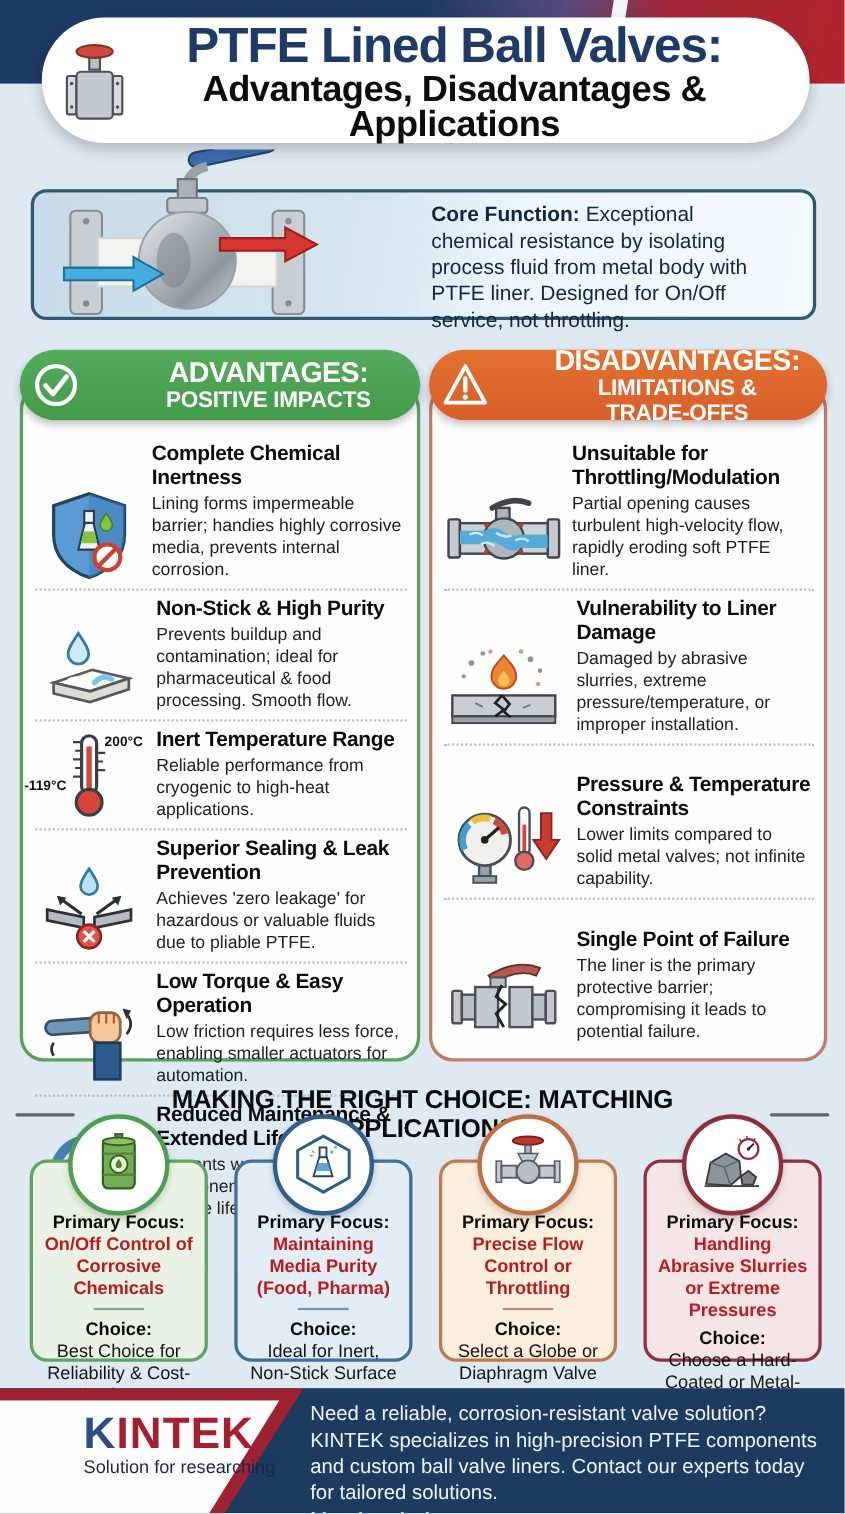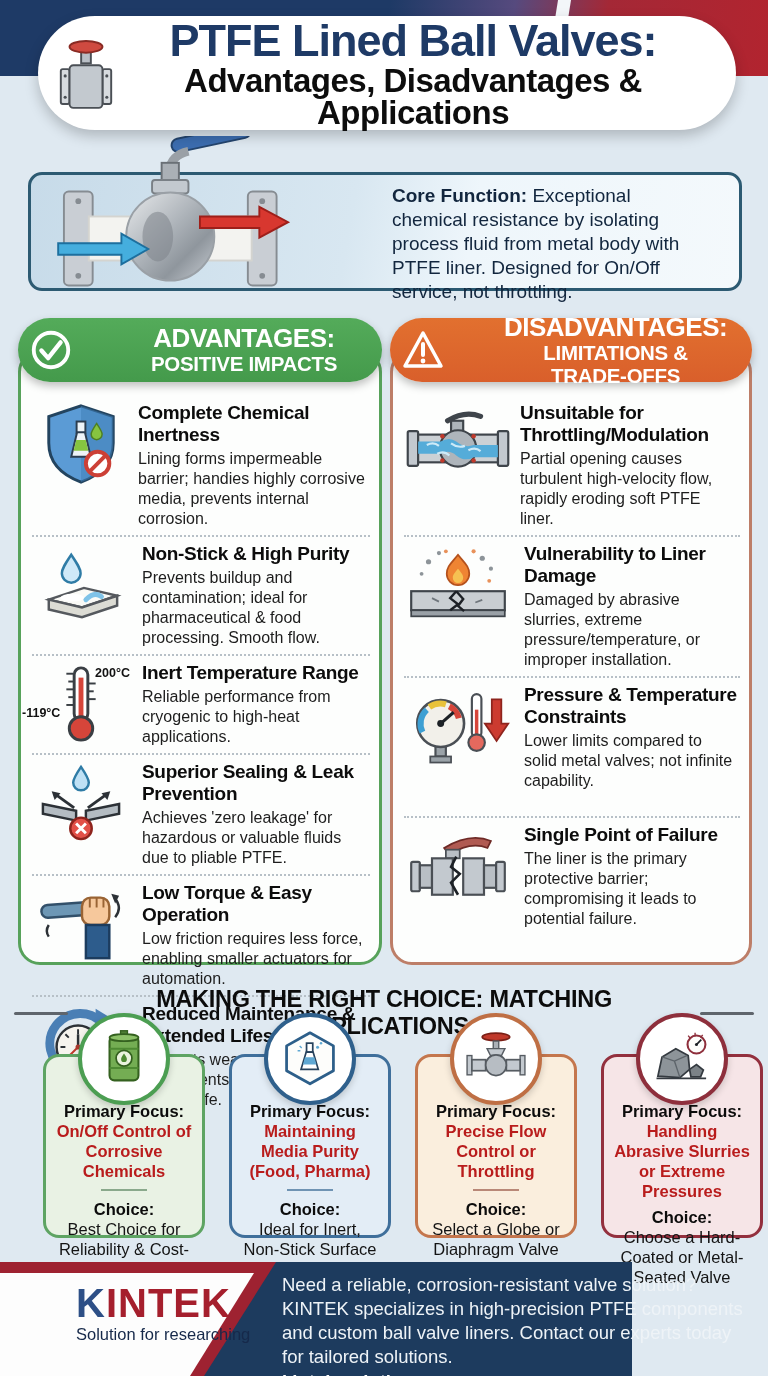--- a/index.html
+++ b/index.html
@@ -34,36 +34,36 @@
   .col-banner{position:absolute;top:0;left:0;right:0;height:64px;border-radius:32px;display:flex;align-items:center;
     color:#fff;z-index:2;box-shadow:0 4px 8px rgba(0,0,0,.25);gap:48px;}
   .col-adv .col-banner{background:linear-gradient(180deg,#54ab5a,#449a4b);}
   .col-dis .col-banner{background:linear-gradient(180deg,#e2702f,#d95f2b);}
   .banner-icon{flex:0 0 66px;display:flex;justify-content:center;}
   .banner-text{flex:1;text-align:center;padding-right:26px;}
   .banner-title{font-size:26px;font-weight:800;line-height:27px;letter-spacing:-0.5px;}
   .banner-sub{font-size:20.5px;font-weight:700;line-height:23px;letter-spacing:-0.3px;}
 
   .items{position:absolute;top:78px;left:14px;right:12px;bottom:10px;display:flex;flex-direction:column;}
-  .item{display:flex;align-items:flex-start;gap:10px;flex:1;padding:6px 2px;}
+  .item{display:flex;align-items:flex-end;gap:10px;flex:1;padding:6px 2px;}
   .item + .item{border-top:2px dotted #b7c0c7;gap:14px;}
   .icon-cell{flex:0 0 94px;display:flex;justify-content:center;position:relative;}
   .col-dis .icon-cell{flex:0 0 104px;}
   .item-body{flex:1;}
   .item-title{font-size:19px;font-weight:800;color:#0c0c0c;line-height:22px;margin-bottom:3px;letter-spacing:-0.3px;}
   .item-desc{font-size:16px;line-height:20px;color:#1d1d1d;}
   .temp-high{position:absolute;top:4px;right:-2px;font-size:12.5px;font-weight:700;color:#111;}
   .temp-low{position:absolute;top:44px;left:-12px;font-size:12.5px;font-weight:700;color:#111;}
 
   
   .choice-head{position:absolute;top:986px;left:0;width:768px;text-align:center;font-size:23.5px;font-weight:800;
     color:#0c0c0c;letter-spacing:-0.3px;display:flex;align-items:center;justify-content:center;}
   .rule{display:inline-block;width:56px;height:3px;background:#5f656c;border-radius:2px;margin:0 14px;}
 
-  .apps{position:absolute;top:1020px;left:16px;width:658px;height:225px;}
+  .apps{position:absolute;top:1020px;left:0;width:658px;height:225px;}
   .app-card{position:absolute;top:34px;width:162px;height:184px;border-radius:16px;border:3px solid;
     padding:44px 7px 6px;box-sizing:border-box;text-align:center;}
   .app-card.c1{left:27px;background:#e9f2e4;border-color:#5ea463;}
   .app-card.c2{left:213px;background:#e3edf6;border-color:#3f6f9b;}
   .app-card.c3{left:399px;background:#faeedd;border-color:#c4764d;}
   .app-card.c4{left:585px;background:#f6e5e7;border-color:#93303e;}
   .app-circle{position:absolute;top:-44px;left:50%;transform:translateX(-50%);width:84px;height:84px;border-radius:50%;
     background:#fff;border:4px solid;display:flex;align-items:center;justify-content:center;box-shadow:0 3px 7px rgba(0,0,0,.18);}
   .c1 .app-circle{border-color:#4c9e52;}
   .c2 .app-circle{border-color:#2f608c;}
@@ -72,21 +72,21 @@
   .focus-label,.choice-label{font-size:16.5px;font-weight:800;color:#0c0c0c;line-height:20px;}
   .focus-text{font-size:16.5px;font-weight:800;color:#b91c1c;line-height:20px;}
   .choice-text{font-size:16.5px;color:#141414;line-height:20px;}
   .app-div{width:46px;height:2px;margin:8px auto;}
   .c1 .app-div{background:#8aa98c;}
   .c2 .app-div{background:#6f93b3;}
   .c3 .app-div{background:#b98877;}
   .c4 .focus-text{margin-bottom:6px;}
 
   
-  .footer{position:absolute;top:1262px;left:0;width:632px;height:114px;background:#1d3b5e;}
+  .footer{position:absolute;top:1262px;left:0;width:768px;height:114px;background:#1d3b5e;}
   .footer-red{position:absolute;inset:0;background:#9e2231;
     clip-path:polygon(0 0,276px 0,204px 114px,0 114px);}
   .footer-white{position:absolute;inset:0;background:#fdfdfd;
     clip-path:polygon(0 11px,254px 11px,190px 114px,0 114px);}
   .logo{position:absolute;left:76px;top:20px;z-index:2;}
   .brand{font-size:40px;font-weight:800;letter-spacing:1px;line-height:42px;}
   .brand-k{color:#2d4f86;}
   .brand-rest{color:#a51f2d;}
   .tagline{font-size:16.5px;color:#16294a;margin-top:1px;}
   .footer-msg{position:absolute;left:282px;top:11px;width:476px;font-size:18.5px;line-height:24px;color:#eef3f7;z-index:2;}

